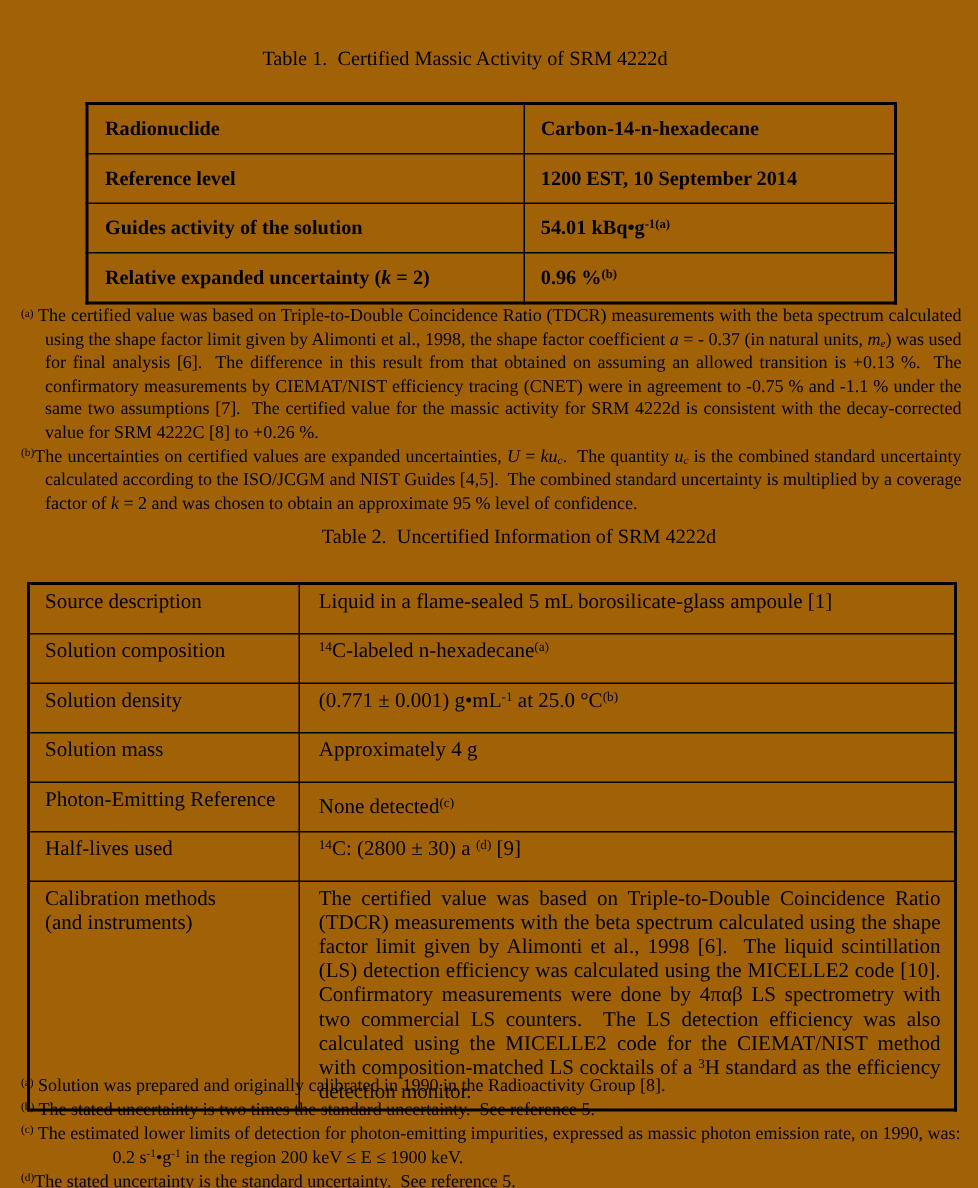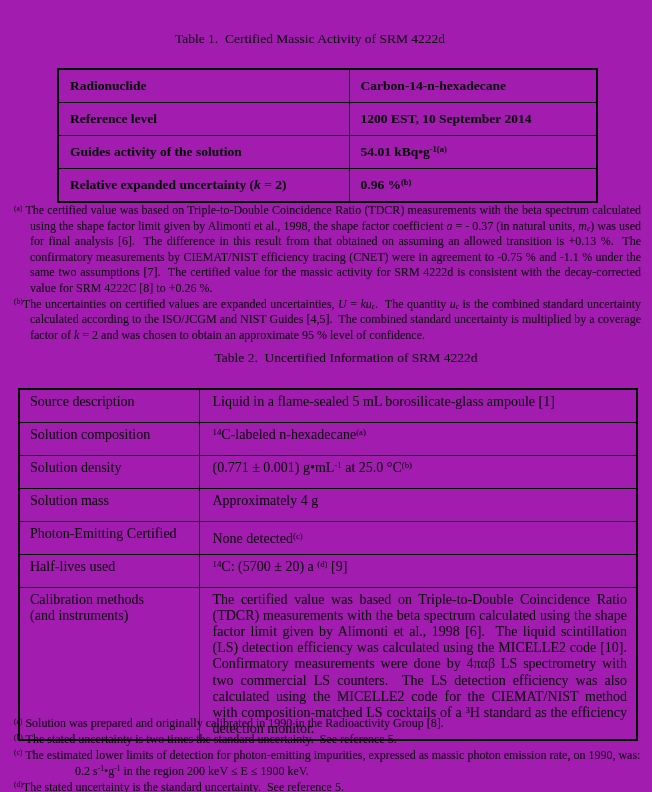--- a/index.html
+++ b/index.html
@@ -1,19 +1,19 @@
 <!DOCTYPE html>
 <html><head>
 <meta charset="utf-8">
 <style>
   html,body{margin:0;padding:0;background:#ffffff;}
   .page{
     position:relative;
     width:652px;height:792px;
-    background:#a21caf;
+    background:#a16207;
     color:#000000;
     font-family:"Liberation Serif", serif;
     overflow:hidden;
   }
   .pre{white-space:pre-wrap;}
   sup{font-size:0.63em;line-height:0;vertical-align:baseline;position:relative;top:-0.45em;}
   sub{font-size:0.63em;line-height:0;vertical-align:baseline;position:relative;top:0.18em;}
 
   .tbl-title{
     position:absolute;left:0;width:620px;
@@ -111,26 +111,26 @@
       </tr>
       <tr class="r">
         <td class="pre"><span>Solution density</span></td>
         <td class="val pre"><span>(0.771 ± 0.001) g•mL</span><sup>-1</sup><span> at 25.0 °C</span><sup>(b)</sup></td>
       </tr>
       <tr class="r">
         <td class="pre"><span>Solution mass</span></td>
         <td class="val pre"><span>Approximately 4 g</span></td>
       </tr>
       <tr class="r">
-        <td class="pre"><span>Photon-Emitting Certified</span></td>
+        <td class="pre"><span>Photon-Emitting Reference</span></td>
         <td class="val val-bottom pre"><span>None detected</span><sup>(c)</sup></td>
       </tr>
       <tr class="r">
         <td class="pre"><span>Half-lives used</span></td>
-        <td class="val pre"><sup>14</sup><span>C: (5700 ± 20) a </span><sup>(d)</sup><span> [9]</span></td>
+        <td class="val pre"><sup>14</sup><span>C: (2800 ± 30) a </span><sup>(d)</sup><span> [9]</span></td>
       </tr>
       <tr class="big">
         <td>
           <div class="pre"><span>Calibration methods</span></div>
           <div class="pre"><span>(and instruments)</span></div>
         </td>
         <td class="val para pre"><span>The certified value was based on Triple-to-Double Coincidence Ratio (TDCR) measurements with the beta spectrum calculated using the shape factor limit given by Alimonti et al., 1998 [6].  The liquid scintillation (LS) detection efficiency was calculated using the MICELLE2 code [10].  Confirmatory measurements were done by 4παβ LS spectrometry with two commercial LS counters.  The LS detection efficiency was also calculated using the MICELLE2 code for the CIEMAT/NIST method with composition-matched LS cocktails of a </span><sup>3</sup><span>H standard as the efficiency detection monitor.</span></td>
       </tr>
     </tbody>
   </table>

